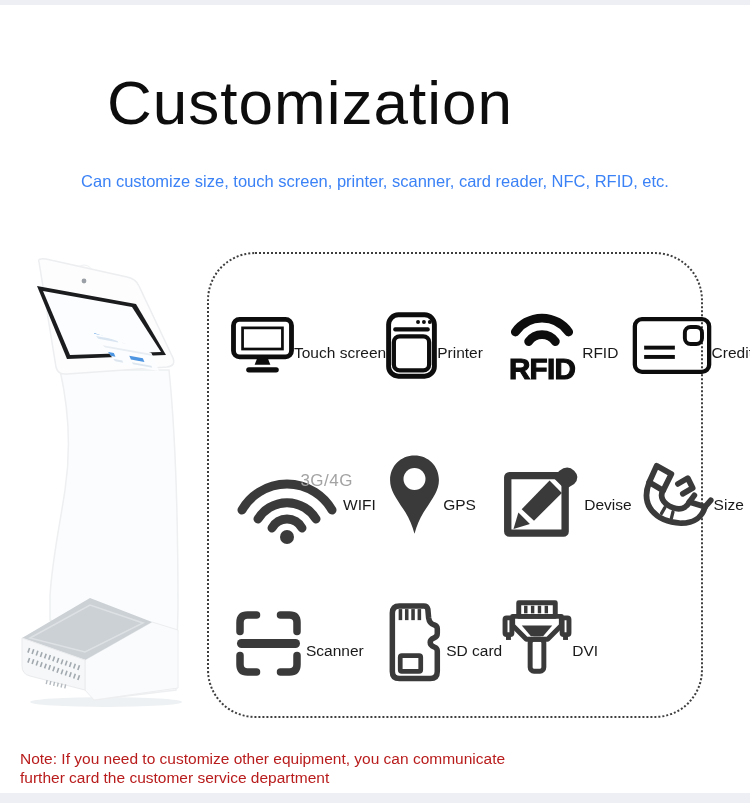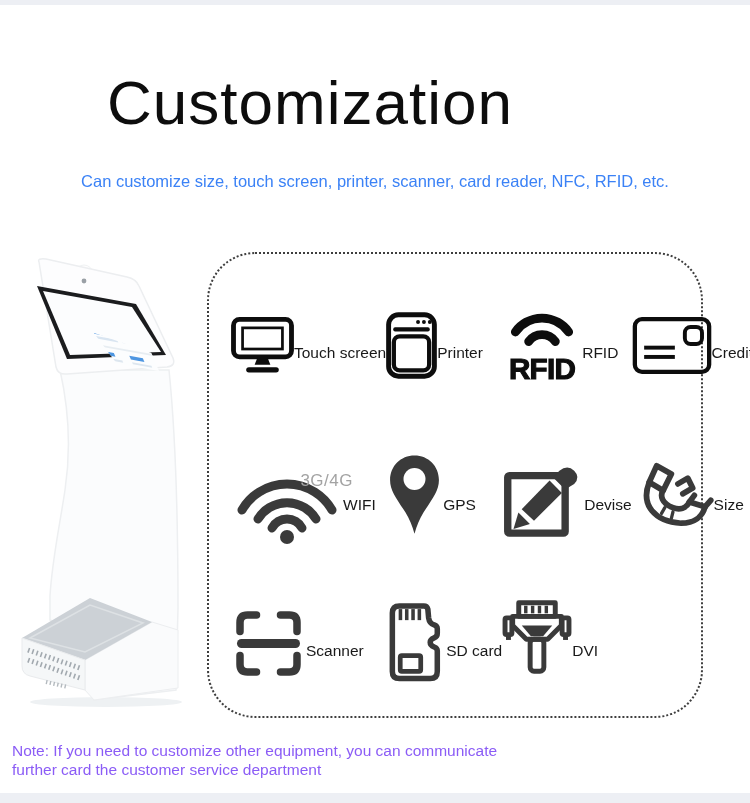--- a/index.html
+++ b/index.html
@@ -25,21 +25,21 @@
   .cell:nth-child(-n+4) .slot{height:70px;}
   .cell:nth-child(n+5):nth-child(-n+8) .slot{height:102px;}
   .cell:nth-child(n+9) .slot{height:90px;}
   .flabel{margin-top:15px;font-size:15.5px;color:#191919;white-space:nowrap;}
   .ico-black{color:var(--icon-black,#0d0d0d);}
   .ico-gray{color:var(--icon-dark-gray,#3a3a3a);}
   .badge{position:absolute;top:6px;right:-10px;font-size:17px;
          color:var(--badge-gray,#a3a3a3);letter-spacing:.5px;margin-top:19px;}
   .rfid-word{font-family:"Liberation Sans",sans-serif;font-weight:bold;letter-spacing:-1px;}
 
-  .note{position:absolute;left:12px;top:741px;margin:0;font-size:15.5px;color:#8b5cf6;
+  .note{position:absolute;left:12px;top:741px;margin:8px;font-size:15.5px;color:#b91c1c;
         line-height:19px;}
 </style>
 </head>
 <body>
 
 <div class="page">
 
   <div class="strip strip-top"></div>
   <div class="strip strip-bottom"></div>
 

